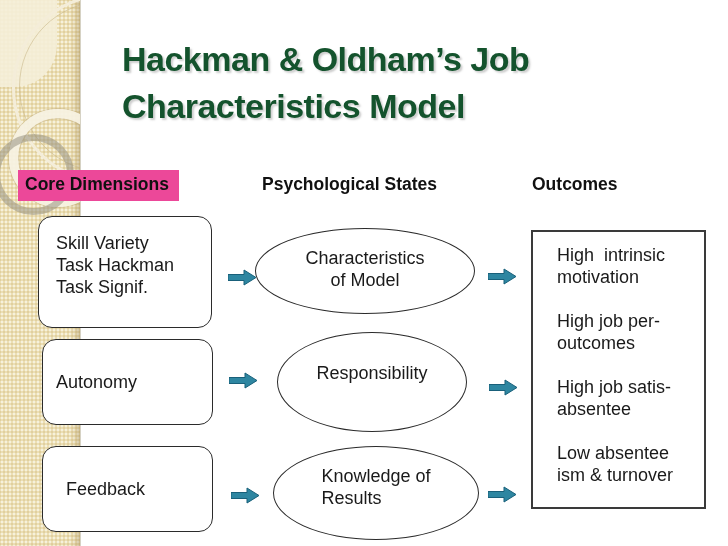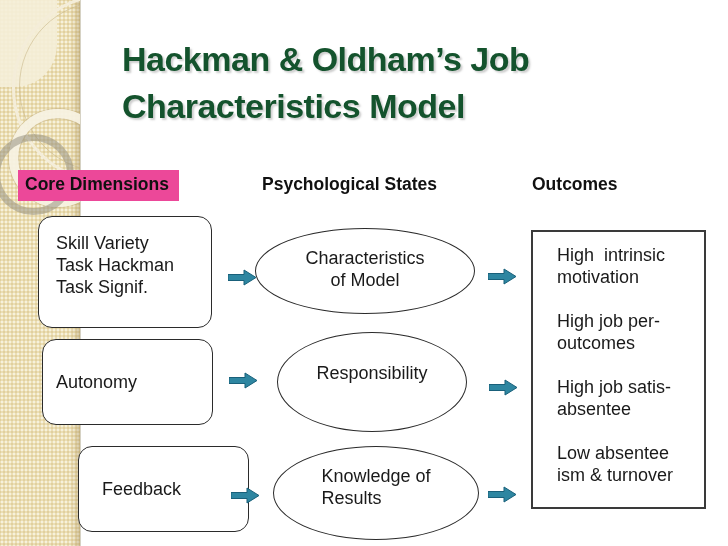--- a/index.html
+++ b/index.html
@@ -34,21 +34,21 @@
   
   .colhead{position:absolute;font-size:17.5px;font-weight:700;color:#111;white-space:nowrap;}
   .head-core{left:18px;top:170px;background:#ec4899;padding:4px 10px 6px 7px;}
   .head-psych{left:262px;top:174px;}
   .head-out{left:532px;top:174px;}
   
   .shape{position:absolute;background:#fff;border:1.4px solid #2b2b2b;box-sizing:border-box;}
   .rbox{border-radius:14px;font-size:18px;line-height:22px;}
   .box-skills{left:38px;top:216px;width:174px;height:112px;padding:15px 0 0 17px;}
   .box-autonomy{left:42px;top:339px;width:171px;height:86px;display:flex;align-items:center;padding-left:13px;}
-  .box-feedback{left:42px;top:446px;width:171px;height:86px;display:flex;align-items:center;padding-left:23px;margin-left:36px;}
+  .box-feedback{left:42px;top:446px;width:171px;height:86px;display:flex;align-items:center;padding-left:23px;}
   .oval{border-radius:50%;display:flex;align-items:center;justify-content:center;
     font-size:18px;line-height:22px;}
   .oval-meaning{left:255px;top:228px;width:220px;height:86px;text-align:center;}
   .oval-meaning .inner{transform:translateY(-2px);}
   .oval-resp{left:277px;top:332px;width:190px;height:100px;align-items:center;}
   .oval-resp .inner{text-align:left;transform:translateY(-9px);}
   .oval-know{left:273px;top:446px;width:206px;height:94px;}
   .oval-know .inner{text-align:left;transform:translateY(-6px);}
   .outcomes-box{left:531px;top:230px;width:175px;height:279px;border:2px solid #3a3a3a;
     padding:12px 0 0 24px;font-size:18px;line-height:22px;}

